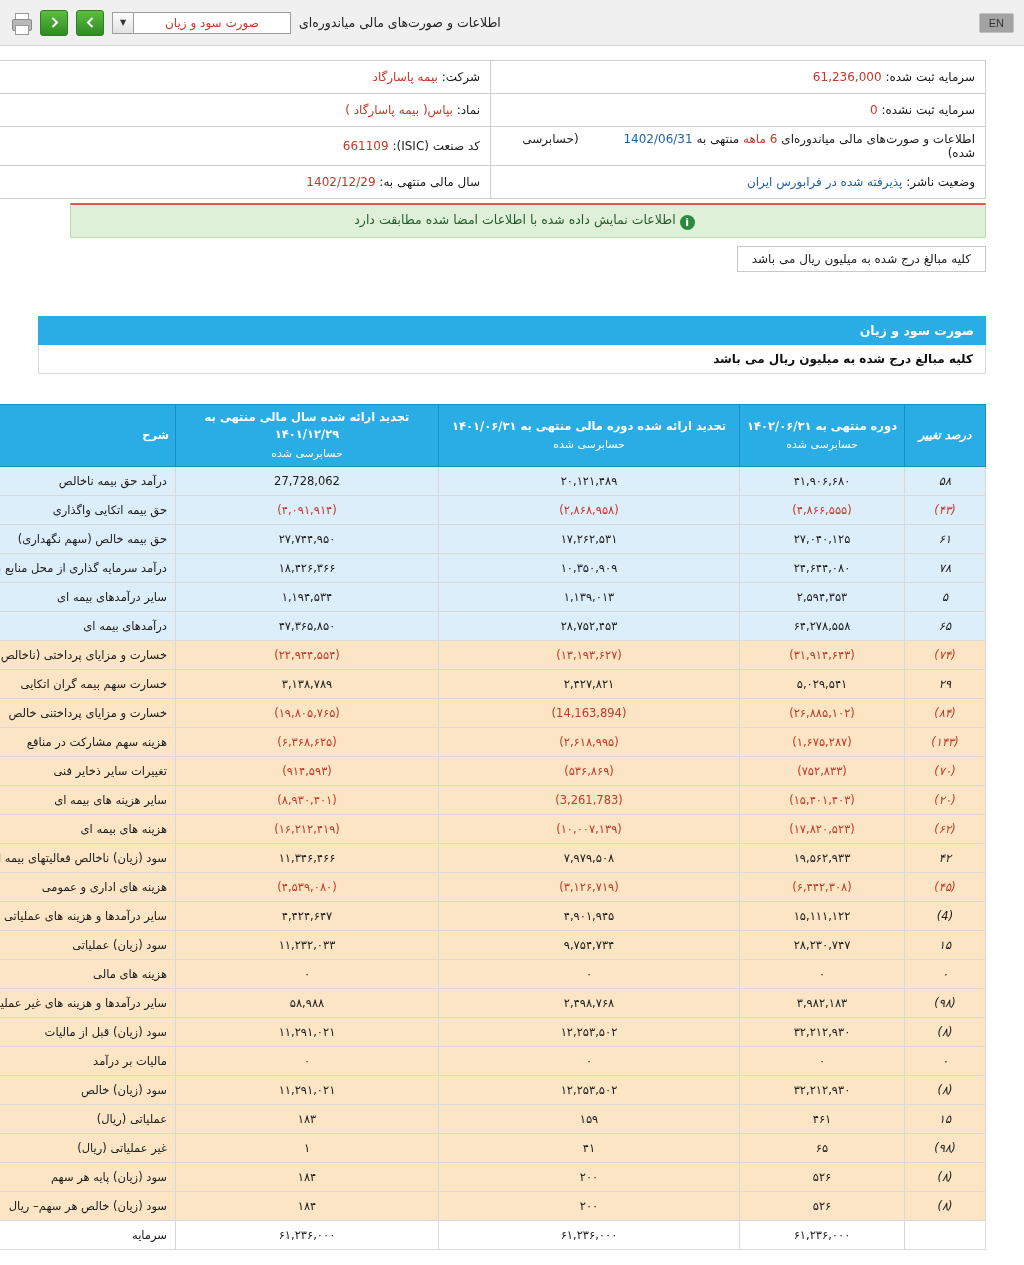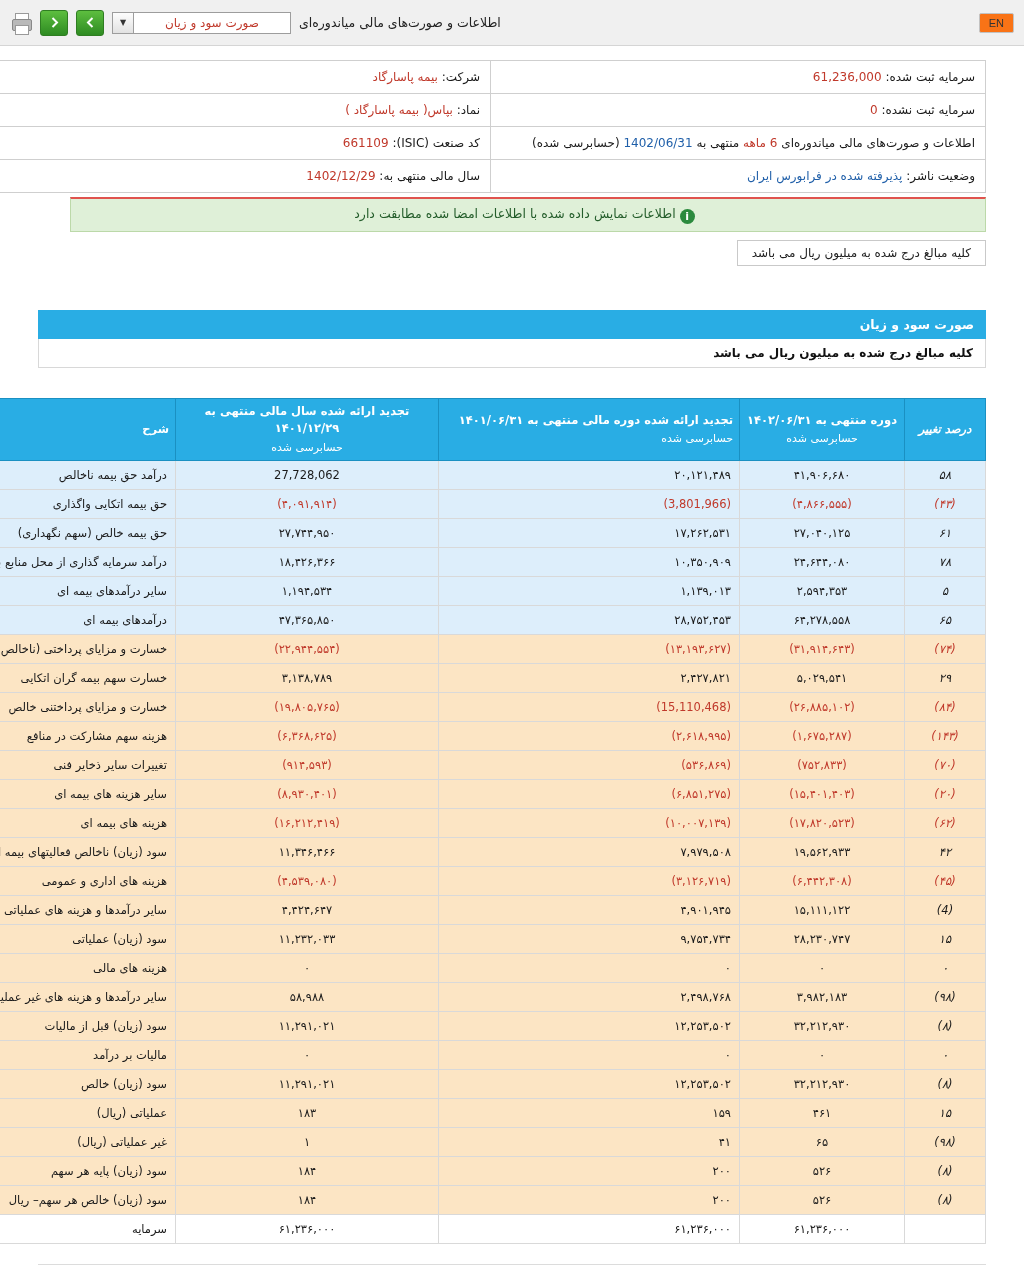--- a/index.html
+++ b/index.html
@@ -12,21 +12,21 @@
   }
   
   .topbar{
     height:46px;background:#f0f0f0;border-bottom:1px solid #d5d5d5;
     display:flex;align-items:center;justify-content:space-between;
     padding:0 10px;box-sizing:border-box;
   }
   .topbar-right{display:flex;align-items:center;gap:8px;}
   .topbar-left{display:flex;align-items:center;gap:6px;}
   .lang-btn{
-    background:#f97316;border:1px solid #c2c2c2;border-radius:2px;
+    background:#a3a3a3;border:1px solid #c2c2c2;border-radius:2px;
     font-size:11px;padding:3px 9px;color:#333;cursor:pointer;
   }
   .title-fa{font-size:12.5px;color:#222;}
   .sel-wrap{position:relative;display:flex;align-items:center;}
   .sel-box{
     width:158px;height:22px;border:1px solid #9d9d9d;background:#fff;
     display:flex;align-items:center;justify-content:center;
     color:#c0392b;font-size:12px;box-sizing:border-box;
   }
   .sel-arrow{
@@ -51,21 +51,21 @@
   table.info{
     width:948px;border-collapse:collapse;margin-top:14px;
     table-layout:fixed;
   }
   table.info td{
     border:1px solid #cfcfcf;padding:5px 10px;font-size:12px;
     height:22px;
   }
   table.info td.r{text-align:right;}
   td .val{color:#c0392b;}
-  td .val-blue{color:#1f5fa9;}
+  td .val-blue{color:#1f5fa9;margin-left:41px;}
   .alert{
     width:916px;box-sizing:border-box;margin-top:4px;
     background:#dff0d8;border:1px solid #bcd9a9;border-top:2px solid #e0534e;
     color:#245d2b;font-size:12.5px;text-align:center;padding:7px 16px;
     position:relative;
     margin-left:27px;
   }
   .alert .i{
     display:inline-block;width:15px;height:15px;border-radius:50%;
     background:#2b8a3e;color:#fff;font-size:11px;line-height:15px;
@@ -98,21 +98,21 @@
     background:#29ade4;color:#fff;font-size:11.5px;font-weight:bold;
     border:1px solid #1a90c2;padding:4px 6px;vertical-align:middle;
     line-height:1.5;
   }
   table.fin td{
     border:1px solid #d9d9d9;font-size:11.5px;padding:4px 8px;height:20px;
   }
   .c-desc{text-align:right;width:236px;}
   .c-num{text-align:center;}
   .col-a{width:152px;}
-  .col-b{width:288px;text-align:right;}
+  .col-b{width:288px;}
   .col-c{width:250px;}
   .col-d{width:68px;font-style:italic;}
   tr.blue td{background:#ddeefb;}
   tr.orange td{background:#fce5c4;}
   tr.white td{background:#ffffff;}
   td.neg{color:#c0392b;margin-top:12px;}
   .sub-th{font-weight:normal;font-size:11px;padding-top:2px;display:block;}
 
   
   .wm{
@@ -248,21 +248,21 @@
         <tr class="blue">
           <td class="c-num col-d">۵۸</td>
           <td class="c-num col-a">۴۱,۹۰۶,۶۸۰</td>
           <td class="c-num col-b">۲۰,۱۲۱,۴۸۹</td>
           <td class="c-num col-c">27,728,062</td>
           <td class="c-desc">درآمد حق بیمه ناخالص</td>
         </tr>
         <tr class="blue">
           <td class="c-num col-d neg">(۴۳)</td>
           <td class="c-num col-a neg">(۴,۸۶۶,۵۵۵)</td>
-          <td class="c-num col-b neg">(3,801,966)</td>
+          <td class="c-num col-b neg">(۲,۸۶۸,۹۵۸)</td>
           <td class="c-num col-c neg">(۴,۰۹۱,۹۱۴)</td>
           <td class="c-desc">حق بیمه اتکایی واگذاری</td>
         </tr>
         <tr class="blue">
           <td class="c-num col-d">۶۱</td>
           <td class="c-num col-a">۲۷,۰۴۰,۱۲۵</td>
           <td class="c-num col-b">۱۷,۲۶۲,۵۳۱</td>
           <td class="c-num col-c">۲۷,۷۴۴,۹۵۰</td>
           <td class="c-desc">حق بیمه خالص (سهم نگهداری)</td>
         </tr>
@@ -297,42 +297,42 @@
         <tr class="orange">
           <td class="c-num col-d">۲۹</td>
           <td class="c-num col-a">۵,۰۲۹,۵۴۱</td>
           <td class="c-num col-b">۲,۴۲۷,۸۲۱</td>
           <td class="c-num col-c">۳,۱۳۸,۷۸۹</td>
           <td class="c-desc">خسارت سهم بیمه گران اتکایی</td>
         </tr>
         <tr class="orange">
           <td class="c-num col-d neg">(۸۴)</td>
           <td class="c-num col-a neg">(۲۶,۸۸۵,۱۰۲)</td>
-          <td class="c-num col-b neg">(15,110,468)</td>
+          <td class="c-num col-b neg">(14,163,894)</td>
           <td class="c-num col-c neg">(۱۹,۸۰۵,۷۶۵)</td>
           <td class="c-desc">خسارت و مزایای پرداختنی خالص</td>
         </tr>
         <tr class="orange">
           <td class="c-num col-d neg">(۱۴۳)</td>
           <td class="c-num col-a neg">(۱,۶۷۵,۲۸۷)</td>
           <td class="c-num col-b neg">(۲,۶۱۸,۹۹۵)</td>
           <td class="c-num col-c neg">(۶,۳۶۸,۶۲۵)</td>
           <td class="c-desc">هزینه سهم مشارکت در منافع</td>
         </tr>
         <tr class="orange">
           <td class="c-num col-d neg">(۷۰)</td>
           <td class="c-num col-a neg">(۷۵۲,۸۳۳)</td>
           <td class="c-num col-b neg">(۵۳۶,۸۶۹)</td>
           <td class="c-num col-c neg">(۹۱۴,۵۹۳)</td>
           <td class="c-desc">تغییرات سایر ذخایر فنی</td>
         </tr>
         <tr class="orange">
           <td class="c-num col-d neg">(۲۰)</td>
           <td class="c-num col-a neg">(۱۵,۴۰۱,۴۰۳)</td>
-          <td class="c-num col-b neg">(۶,۸۵۱,۲۷۵)</td>
+          <td class="c-num col-b neg">(3,261,783)</td>
           <td class="c-num col-c neg">(۸,۹۳۰,۴۰۱)</td>
           <td class="c-desc">سایر هزینه های بیمه ای</td>
         </tr>
         <tr class="orange">
           <td class="c-num col-d neg">(۶۲)</td>
           <td class="c-num col-a neg">(۱۷,۸۲۰,۵۲۳)</td>
           <td class="c-num col-b neg">(۱۰,۰۰۷,۱۳۹)</td>
           <td class="c-num col-c neg">(۱۶,۲۱۲,۴۱۹)</td>
           <td class="c-desc">هزینه های بیمه ای</td>
         </tr>

